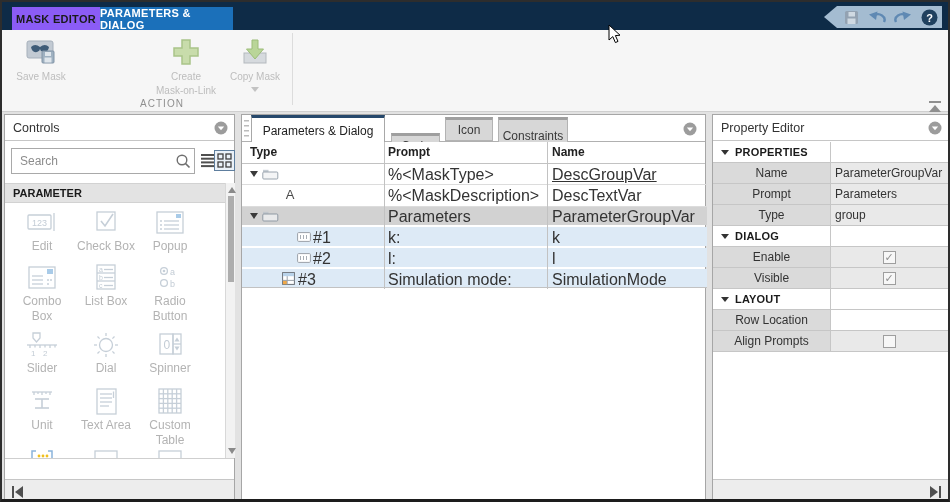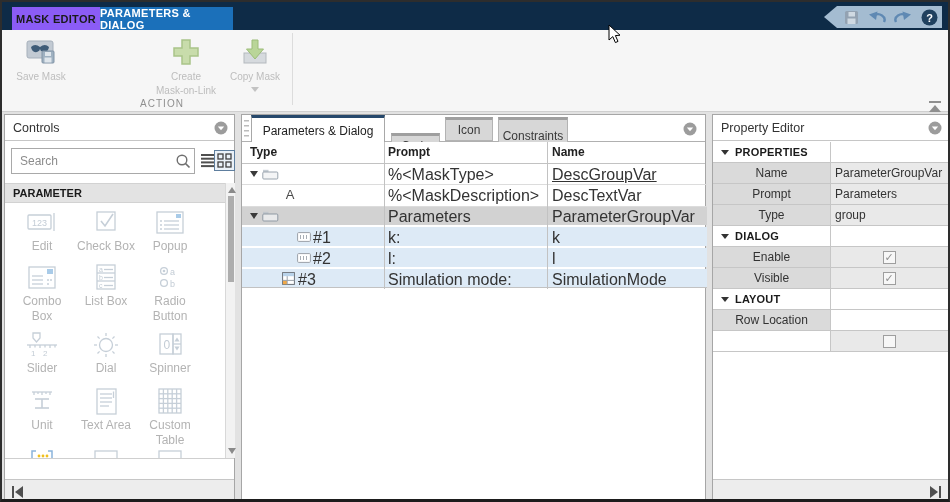--- a/index.html
+++ b/index.html
@@ -551,20 +551,23 @@
           <span class="exp2"></span>
         <span class="st">LAYOUT</span>
         </div>
     </div>
     <div class="perow" style="top:195px;">
       <div class="pelab">
           <span>Row Location</span>
         </div>
     </div>
     <div class="perow" style="top:216px;">
+      <div class="pelab">
+          <span>Align Prompts</span>
+        </div>
       <div class="peval" style="justify-content:center;padding-left:0;">
         <span class="pecheck"></span>
       </div>
     </div>
     <div class="vline" style="left:117px;top:27px;height:210px;background:#c6c6c6;"></div>
 
     <div class="botbar">
       <span class="abs" style="right:6px;top:4px;">
         <svg width="14" height="12">
             <rect x="11" y="0" width="2" height="12" fill="#4f4f4f"></rect>

